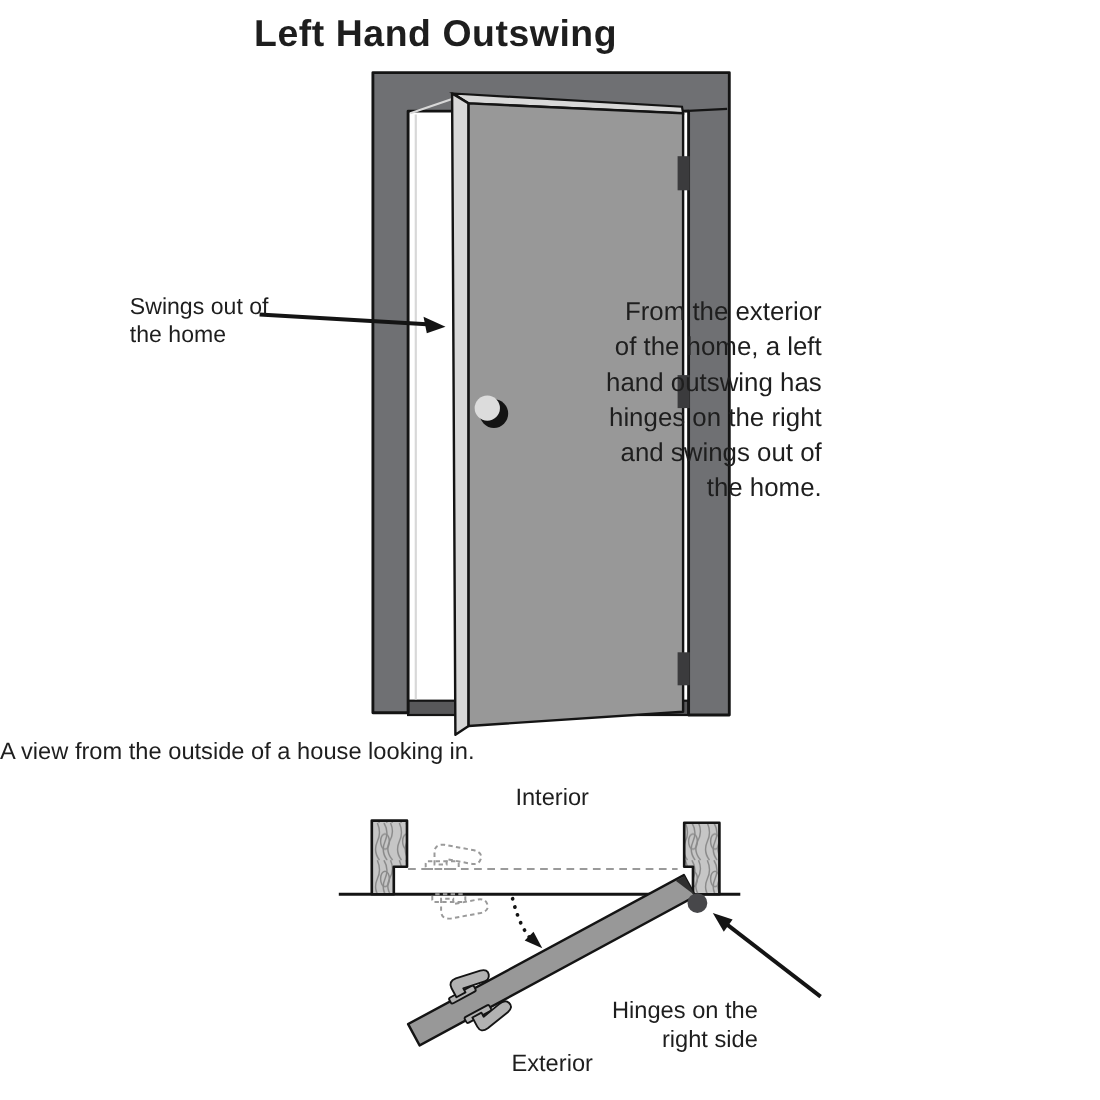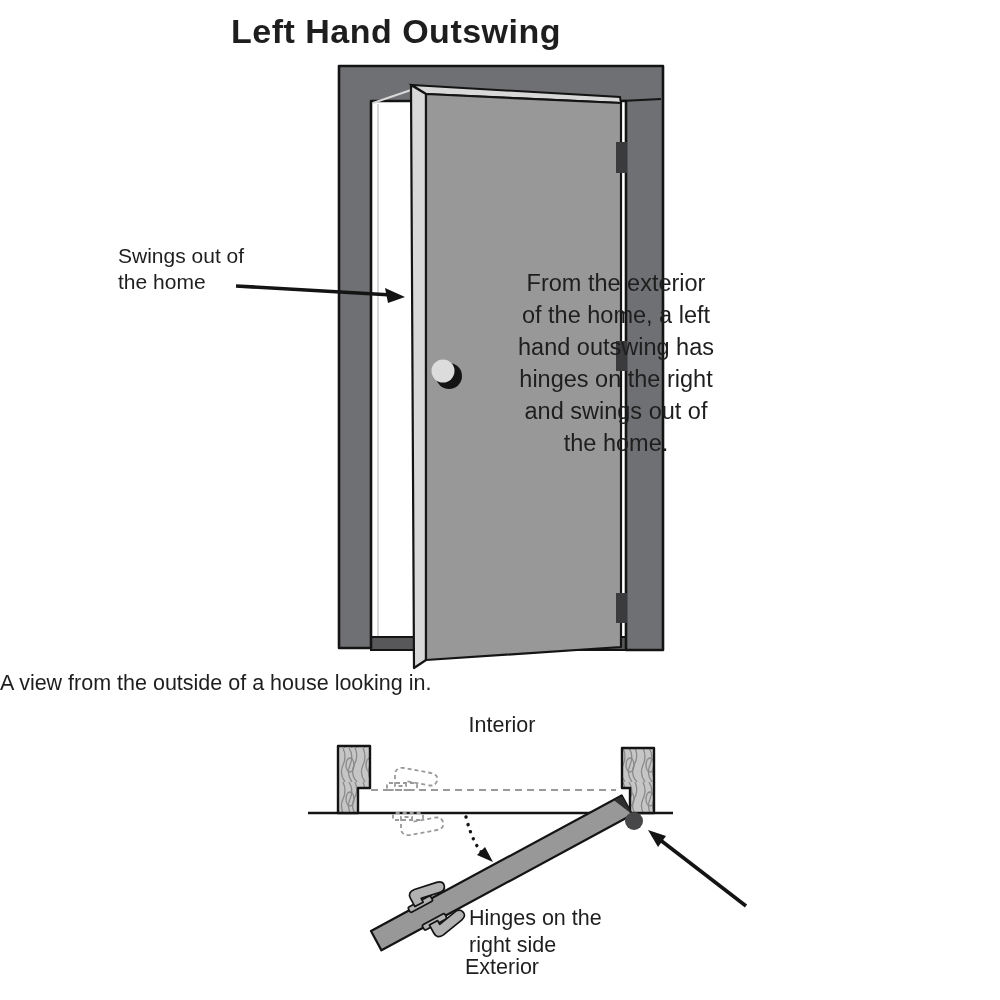--- a/index.html
+++ b/index.html
@@ -6,26 +6,26 @@
   .stage{
     position:relative;width:792px;height:1000px;background:#fff;overflow:hidden;
     font-family:"Liberation Sans", sans-serif;color:var(--text,#1e1e1e);
   }
   .stage svg{position:absolute;left:0;top:0;}
   .txt{position:absolute;white-space:pre-line;}
   .title{
     top:12px;left:0;width:100%;text-align:center;
     font-size:34px;font-weight:700;letter-spacing:.5px;
   }
-  .swing-label{left:118px;top:243px;width:170px;font-size:21px;line-height:26px;text-align:left;}
-  .description{right:45px;top:267px;width:262px;font-size:23.5px;line-height:32px;text-align:center;}
+  .swing-label{left:118px;top:266px;width:170px;font-size:21px;line-height:26px;text-align:left;}
+  .description{right:45px;top:267px;width:262px;font-size:23.5px;line-height:32px;text-align:right;}
   .caption{left:0;top:671px;width:1000px;text-align:left;font-size:21.5px;}
   .interior{left:0;top:713px;width:1004px;text-align:center;font-size:21.5px;}
   .exterior{left:0;top:955px;width:1004px;text-align:center;font-size:21.5px;}
-  .hinge-label{right:103px;top:905px;width:220px;text-align:left;font-size:21.5px;line-height:27px;}
+  .hinge-label{right:103px;top:905px;width:220px;text-align:right;font-size:21.5px;line-height:27px;}
 
   
   .frame-fill{fill:var(--frame,#6f7073);stroke:var(--line,#111);stroke-width:2.6;stroke-linejoin:round;}
   .threshold{fill:var(--threshold,#58585a);stroke:var(--line,#111);stroke-width:2;}
   .jamb-line{stroke:var(--door-edge,#d8d8d8);fill:none;stroke-width:2;}
   .door-top{fill:var(--door-edge,#d8d8d8);stroke:var(--line,#111);stroke-width:2;}
   .door-edge{fill:var(--door-edge,#d8d8d8);stroke:var(--line,#111);stroke-width:2.2;stroke-linejoin:round;}
   .door-face{fill:var(--door,#989898);stroke:var(--line,#111);stroke-width:2.2;stroke-linejoin:round;}
   .hinge{fill:var(--hinge,#3b3b3d);}
   .knob-dark{fill:var(--line,#111);}

